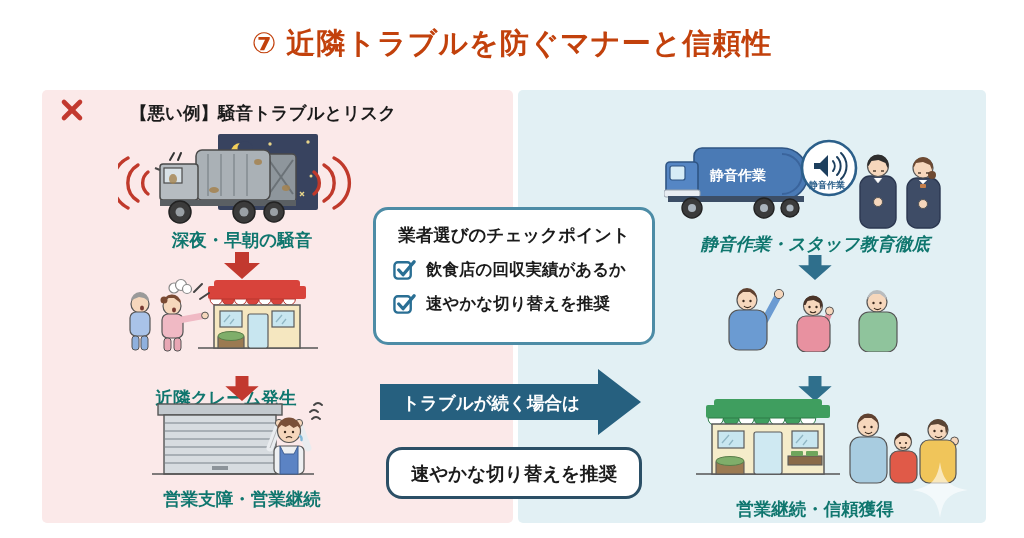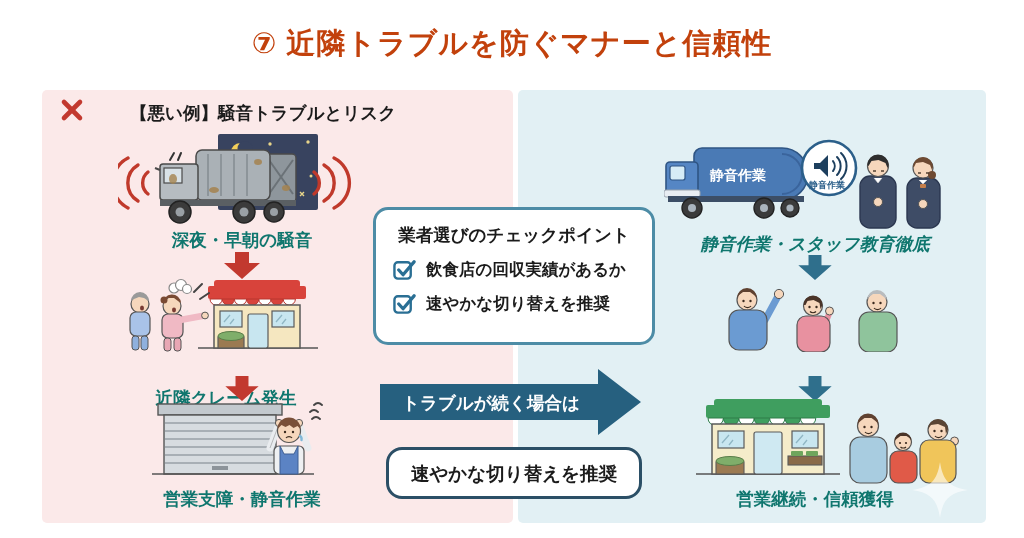--- a/index.html
+++ b/index.html
@@ -188,21 +188,21 @@
       <path d="M159.5,29 a11.5,11.5 0 0 1 23,0 l-3,-3 -4,2 -4,-3 -4,2 -4,-2 z" fill="#7a5038"></path>
       <circle cx="167" cy="32" r="1.2" fill="#3a2a1e"></circle>
       <circle cx="175" cy="32" r="1.2" fill="#3a2a1e"></circle>
       <path d="M168,38 a3.5,3 0 0 1 6,0" fill="none" stroke="#3a2a1e" stroke-width="1.2"></path>
       <path d="M182,36 q2,1 1.5,4" fill="none" stroke="#7fb8d8" stroke-width="2.4" stroke-linecap="round"></path>
       <rect x="156" y="46" width="30" height="28" rx="5" fill="#eef0f2" stroke="#555" stroke-width="1.2"></rect>
       <path d="M162,46 l0,28 18,0 0,-28 -4,8 -10,0 z" fill="#5b83c4" stroke="#3f5f94" stroke-width="1"></path>
       <path d="M192,12 q4,-4 8,0 M194,19 q4,-4 8,0 M196,5 q4,-4 8,0" fill="none" stroke="#444" stroke-width="1.8" stroke-linecap="round"></path>
     </svg>
   </div>
-  <div class="step-label" style="left:92px;top:487px;width:300px;">営業支障・静音作業</div>
+  <div class="step-label" style="left:92px;top:487px;width:300px;">営業支障・営業継続</div>
 
   <div class="illus" style="left:664px;top:138px;text-align:right;">
     <svg width="300" height="96" viewBox="0 0 300 96">
 
       <path d="M118,10 a26,26 0 0 1 0,52 l-80,0 a8,8 0 0 1 -8,-8 l0,-36 a8,8 0 0 1 8,-8 z" fill="#4a7ab5" stroke="#2f5584" stroke-width="1.6"></path>
       <path d="M118,16 a20,20 0 0 1 0,40" fill="none" stroke="#3a649c" stroke-width="2"></path>
       <text x="74" y="42" font-size="14" font-weight="bold" fill="#ffffff" text-anchor="middle">静音作業</text>
       <rect x="2" y="24" width="32" height="34" rx="4" fill="#5586c4" stroke="#2f5584" stroke-width="1.6"></rect>
       <rect x="6" y="28" width="15" height="14" rx="2" fill="#d6ecf6" stroke="#2f5584" stroke-width="1.2"></rect>
       <rect x="0" y="52" width="36" height="7" rx="2" fill="#e8edf2" stroke="#9aa4ae" stroke-width="1"></rect>
@@ -329,21 +329,21 @@
       <circle cx="248" cy="34" r="10" fill="#f6d7bc" stroke="#555" stroke-width="1.2"></circle>
       <path d="M238,33 a10,10 0 0 1 20,0 l-2,5 -1,-7 -7,-3 -7,1 -3,4 z" fill="#5a4534"></path>
       <circle cx="244.5" cy="35" r="1.2" fill="#3a2a1e"></circle>
         <circle cx="251.5" cy="35" r="1.2" fill="#3a2a1e"></circle>
       <path d="M245,40 a4,3 0 0 0 7,0" fill="none" stroke="#3a2a1e" stroke-width="1.2"></path>
       <line x1="260" y1="58" x2="264" y2="48" stroke="#f0c55a" stroke-width="6" stroke-linecap="round"></line>
       <circle cx="264.5" cy="45" r="4" fill="#f6d7bc" stroke="#555" stroke-width="1"></circle>
       <rect x="230" y="44" width="36" height="43" rx="9" fill="#f0c55a" stroke="#555" stroke-width="1.2"></rect>
     </svg>
   </div>
-  <div class="step-label" style="left:655px;top:487px;width:320px;">営業継続・信頼獲得</div>
+  <div class="step-label" style="left:655px;top:497px;width:320px;">営業継続・信頼獲得</div>
 
   <div class="sparkle" style="left:912px;top:462px;">
     <svg width="56" height="56" viewBox="0 0 60 60">
       <path d="M30,0 C33,20 40,27 60,30 C40,33 33,40 30,60 C27,40 20,33 0,30 C20,27 27,20 30,0 Z" fill="#ffffff" opacity="0.6"></path>
     </svg>
   </div>
 
   <div class="cp-box">
     <div class="cp-title">業者選びのチェックポイント</div>
     <div class="cp-item">

